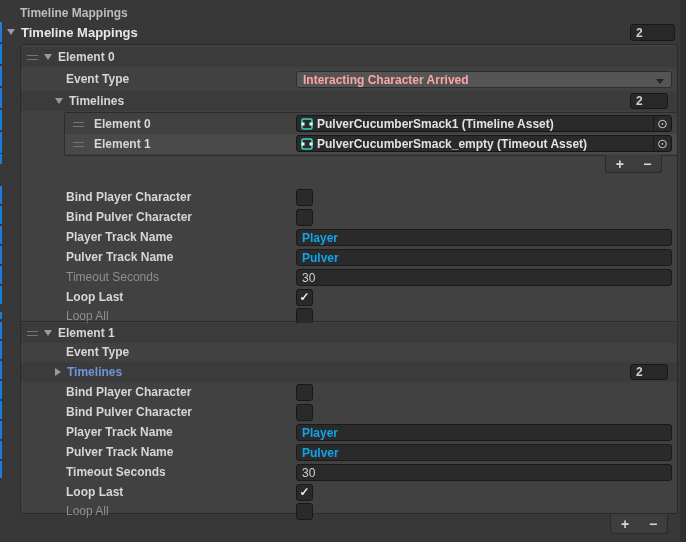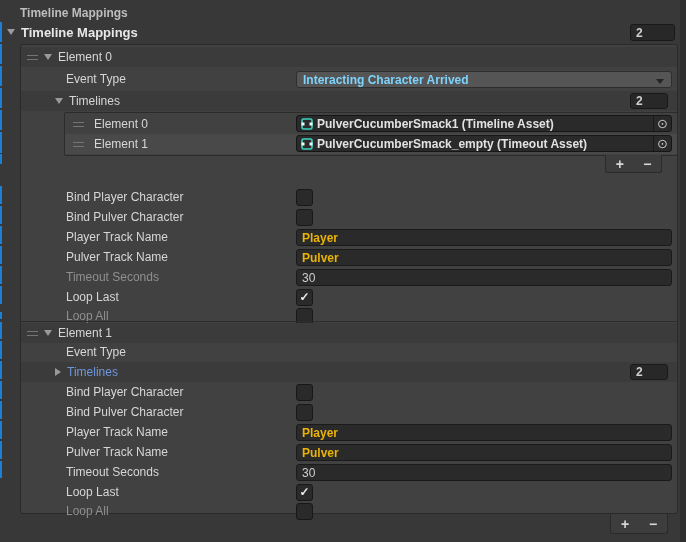--- a/index.html
+++ b/index.html
@@ -4,37 +4,37 @@
 <style>
   html,body{margin:0;padding:0;background:#222;}
   .canvas{
     position:relative;width:686px;height:542px;background:#383838;
     font-family:"Liberation Sans",sans-serif;font-size:12px;color:#d2d2d2;
     overflow:hidden;
   }
   .row{position:absolute;left:0;width:100%;height:20px;display:flex;align-items:center;}
   .plabel{color:#bdbdbd;font-weight:700;}
   .hlabel{color:#e8e8e8;font-weight:700;font-size:13px;}
-  .lbl{color:#d6d6d6;font-weight:400;}
+  .lbl{color:#d6d6d6;font-weight:700;}
   .lbl.dim{color:#8f8f8f;font-weight:400;}
   .lbl.blue{color:var(--fold-blue);}
   
   .fold-open{width:0;height:0;border-left:4px solid transparent;border-right:4px solid transparent;border-top:6px solid #9a9a9a;display:inline-block;}
   .fold-closed{width:0;height:0;border-top:4px solid transparent;border-bottom:4px solid transparent;border-left:6px solid #9a9a9a;display:inline-block;}
   .handle{width:11px;height:5px;border-top:1px solid #757575;border-bottom:1px solid #757575;display:inline-block;box-sizing:border-box;}
   
   .outerbox{position:absolute;left:20px;top:44px;width:658px;height:470px;background:#414141;border:1px solid #2a2a2a;border-radius:3px;box-sizing:border-box;}
   .brow{position:absolute;left:0;right:0;height:20px;display:flex;align-items:center;}
   .shade{background:#3b3b3b;}
   .divider{position:absolute;left:0;right:0;height:1px;background:#2b2b2b;}
   
   .ctrl{position:absolute;left:275px;width:376px;height:17px;box-sizing:border-box;}
-  .tfield{background:#2a2a2a;border:1px solid #1a1a1a;border-radius:3px;color:#eab308;font-weight:700;display:flex;align-items:center;padding:0 5px;}
+  .tfield{background:#2a2a2a;border:1px solid #1a1a1a;border-radius:3px;color:#0ea5e9;font-weight:700;display:flex;align-items:center;padding:0 5px;}
   .tfield.reg{font-weight:400;color:#cfcfcf;}
-  .dropdown{background:#555555;border:1px solid #2e2e2e;border-radius:3px;color:#7dd3fc;font-weight:700;display:flex;align-items:center;padding:0 6px;}
+  .dropdown{background:#555555;border:1px solid #2e2e2e;border-radius:3px;color:#fca5a5;font-weight:700;display:flex;align-items:center;padding:0 6px;}
   .dd-arrow{position:absolute;right:7px;top:7px;width:0;height:0;border-left:4px solid transparent;border-right:4px solid transparent;border-top:5px solid #242424;}
   .checkbox{position:absolute;left:275px;width:15px;height:15px;background:#2a2a2a;border:1px solid #181818;border-radius:3px;box-sizing:content-box;color:#ececec;font-weight:700;font-size:12px;line-height:15px;text-align:center;}
   .sizefield{position:absolute;background:#282828;border:1px solid #191919;border-radius:3px;color:#cfcfcf;font-weight:700;display:flex;align-items:center;padding:0 5px;box-sizing:border-box;}
   
   .innerbox{position:absolute;left:43px;top:67px;width:614px;height:44px;background:#414141;border:1px solid #2c2c2c;border-radius:2px;box-sizing:border-box;}
   .irow{position:absolute;left:0;right:0;height:20px;display:flex;align-items:center;}
   .irow.alt{background:#494949;}
   .objfield{position:absolute;left:231px;width:376px;height:17px;background:#2a2a2a;border:1px solid #161616;border-radius:3px;box-sizing:border-box;display:flex;align-items:center;padding:0 2px;color:#e2e2e2;font-weight:700;}
   .objfield .txt{margin-left:3px;white-space:nowrap;overflow:hidden;}
   .obj-picker{position:absolute;right:0;top:0;bottom:0;width:17px;border-left:1px solid #1a1a1a;display:flex;align-items:center;justify-content:center;color:#c3c3c3;font-family:"DejaVu Sans",sans-serif;font-size:13px;font-weight:400;}

